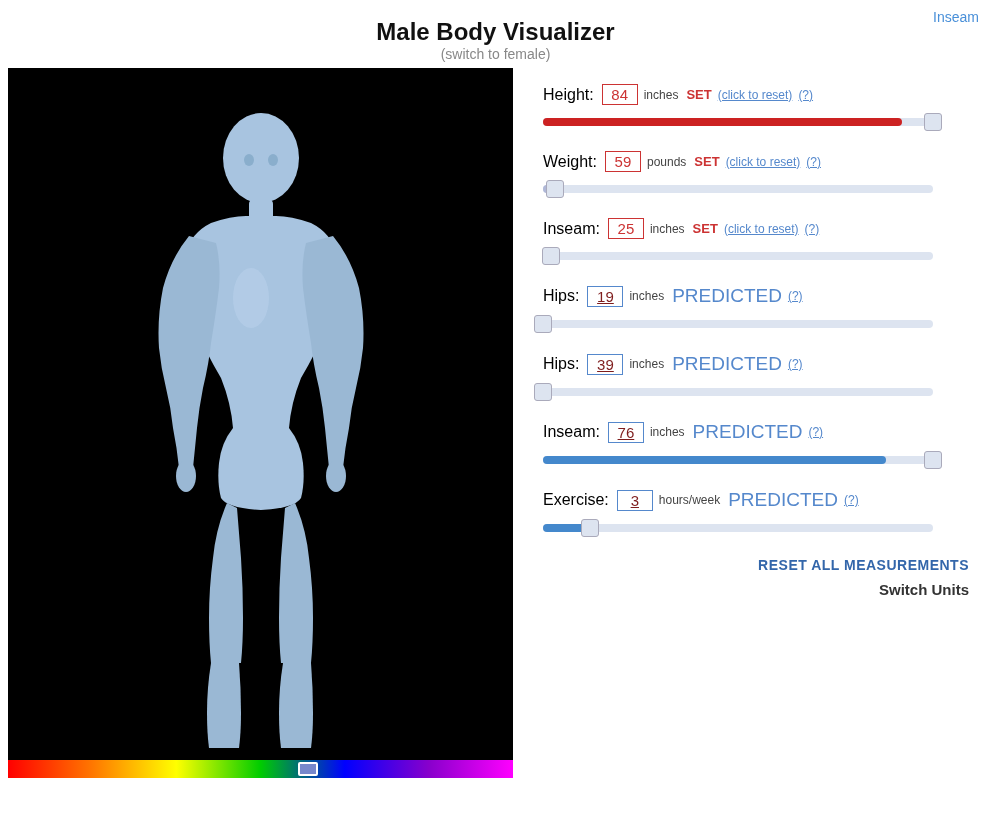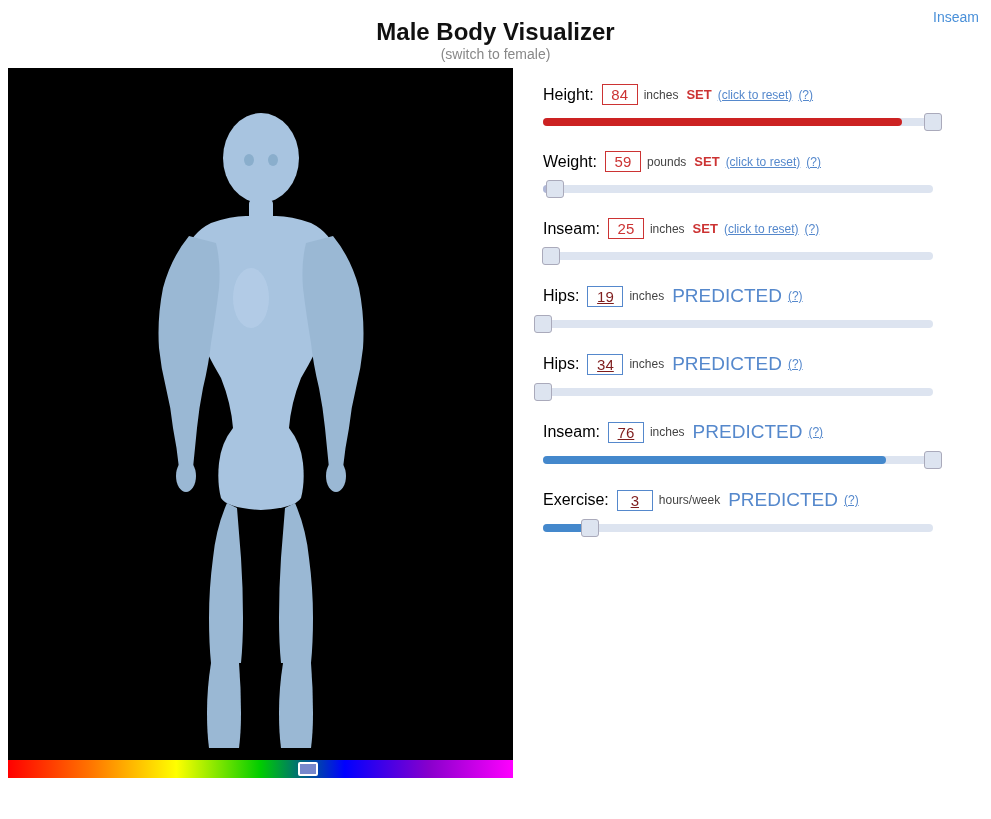--- a/index.html
+++ b/index.html
@@ -347,21 +347,21 @@
         <div class="slider-track">
           <div class="slider-fill waist-fill"></div>
           <div class="slider-thumb waist-thumb"></div>
         </div>
       </div>
     </div>
 
     <div class="measurement-row">
       <div class="measurement-label-row">
         <span class="label-name">Hips:</span>
-        <span class="value-box blue-border">34</span>
+        <span class="value-box blue-border">39</span>
         <span class="unit-text">inches</span>
         <span class="predicted-label">PREDICTED</span>
         <a class="help-link">(?)</a>
       </div>
       <div class="slider-container">
         <div class="slider-track">
           <div class="slider-fill hips-fill"></div>
           <div class="slider-thumb hips-thumb"></div>
         </div>
       </div>
@@ -392,15 +392,19 @@
         <a class="help-link">(?)</a>
       </div>
       <div class="slider-container">
         <div class="slider-track">
           <div class="slider-fill exercise-fill"></div>
           <div class="slider-thumb exercise-thumb"></div>
         </div>
       </div>
     </div>
 
+    <div class="bottom-actions">
+      <button class="reset-all-btn">RESET ALL MEASUREMENTS</button>
+      <button class="switch-units-btn">Switch Units</button>
+    </div>
 
   </div>
 </div>
 
 </body></html>

